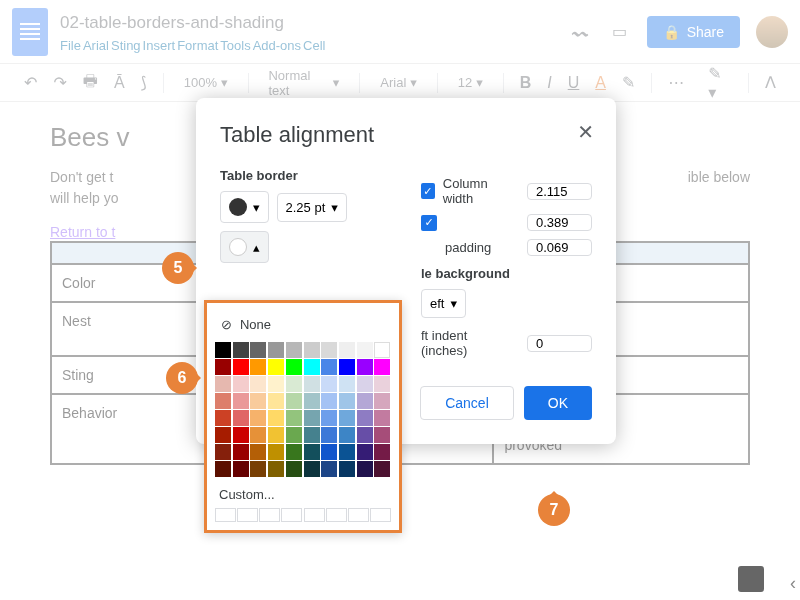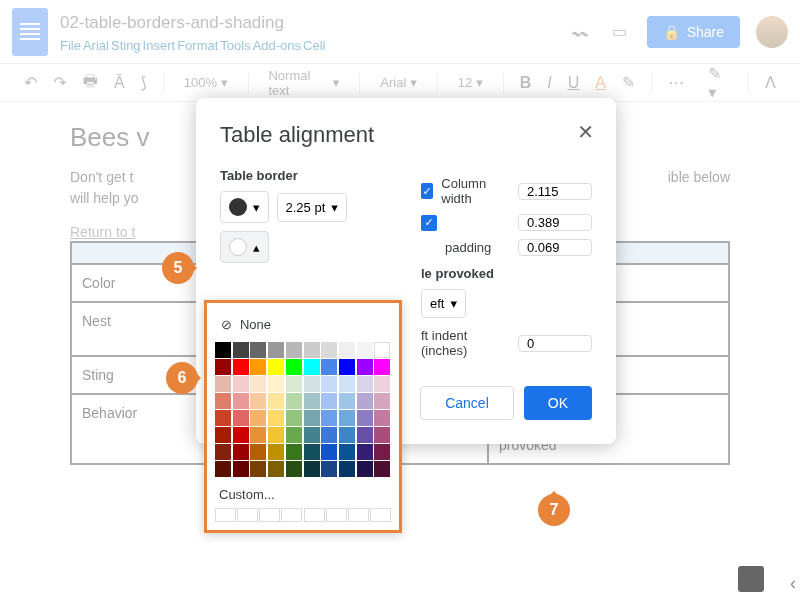--- a/index.html
+++ b/index.html
@@ -11,40 +11,40 @@
 .titlearea{flex:1}
 .doctitle{font-size:17px;color:#5f6368;padding:3px 0}
 .menubar{display:flex;gap:2px;font-size:13px;color:#0369a1;margin-top:2px}
 .rightbtns{display:flex;align-items:center;gap:16px}
 .share{background:#1a73e8;color:#fff;padding:8px 16px;border-radius:4px;font-size:14px;display:flex;align-items:center;gap:6px}
 .avatar{width:32px;height:32px;border-radius:50%;background:linear-gradient(#d4a574,#8b6f47)}
 .tb{height:38px;border-bottom:1px solid #ddd;display:flex;align-items:center;padding:0 20px;gap:8px}
 .tbi{color:#5f6368;font-size:16px;padding:4px}
 .tbsep{width:1px;height:20px;background:#dadce0;margin:0 4px}
 .tbsel{font-size:13px;color:#5f6368;padding:4px 8px;display:flex;align-items:center;gap:4px}
-.content{padding:20px 70px}
+.content{padding:20px 50px}
 h1{font-size:26px;font-weight:400;color:#333;margin-bottom:14px}
 .intro{font-size:14px;color:#333;line-height:1.5;margin-bottom:14px}
-.link{color:#737373;text-decoration:underline;font-size:14px;display:inline-block;}
+.link{color:#8b5cf6;text-decoration:underline;font-size:14px;display:inline-block;}
 table{width:100%;border-collapse:collapse}
 th,td{border:2px solid #333;padding:10px;text-align:left;font-size:14px;vertical-align:top;background:#fff}
 th{background:#d0e0f0;font-weight:400}
 .modal{position:absolute;top:98px;left:196px;width:420px;background:#fff;border-radius:8px;box-shadow:0 2px 20px rgba(0,0,0,0.25);padding:24px;z-index:10}
 .mtitle{font-size:22px;color:#3c4043;font-weight:400}
 .close{position:absolute;top:22px;right:22px;color:#5f6368;cursor:pointer;font-size:20px}
 .mbody{display:flex;gap:30px;margin-top:20px}
 .mcol{flex:1}
 .lbl{font-size:13px;font-weight:600;color:#3c4043;margin:0 0}
 .lbl2{font-size:13px;color:#3c4043}
 .row{display:flex;gap:8px;align-items:center;margin:8px 0}
 .dd{border:1px solid #dadce0;border-radius:4px;padding:6px 8px;display:flex;align-items:center;gap:6px;font-size:13px}
 .swatch{width:18px;height:18px;border-radius:50%;background:#333}
 .swatch2{width:18px;height:18px;border-radius:50%;background:#fff;border:1px solid #ccc}
 .chk{width:16px;height:16px;background:#1a73e8;border-radius:2px;display:flex;align-items:center;justify-content:center;color:#fff;font-size:11px}
-.inp{border:1px solid #dadce0;border-radius:4px;padding:0 8px;width:74px;font-size:13px}
+.inp{border:1px solid #dadce0;border-radius:4px;padding:0 8px;width:65px;font-size:13px}
 .btns{display:flex;justify-content:flex-end;gap:10px;margin-top:20px}
 .btn{padding:8px 24px;border-radius:4px;font-size:14px;cursor:pointer}
 .cancel{background:#fff;border:1px solid #dadce0;color:#1a73e8}
 .ok{background:#1a73e8;border:none;color:#fff}
 .picker{position:absolute;top:300px;left:204px;width:198px;background:#fff;border:3px solid #e8833a;box-shadow:0 2px 10px rgba(0,0,0,0.2);z-index:20;padding:8px}
 .none{display:flex;align-items:center;gap:8px;padding:6px;font-size:13px;color:#3c4043}
 .grid{display:grid;grid-template-columns:repeat(10,1fr);gap:1px;margin:4px 0}
 .cell{width:16px;height:16px}
 .custom{font-size:13px;color:#3c4043;padding:6px 4px}
 .crow{display:grid;grid-template-columns:repeat(8,1fr);gap:1px}
@@ -183,21 +183,21 @@
           <div class="chk">✓</div>
           <div style="flex:1"></div>
           <input class="inp" value="0.389" style="">
         </div>
 <div class="row">
           <span style="width:16px"></span>
           <span class="lbl2">padding</span>
           <div style="flex:1"></div>
           <input class="inp" value="0.069" style="">
         </div>
-<div class="lbl" style="margin-top:10px">le provoked</div>
+<div class="lbl" style="margin-top:10px">le background</div>
 <div class="row">
           <div class="dd"><span>eft</span> ▾</div>
         </div>
 <div class="row" style="margin-top:10px">
           <span class="lbl2">ft indent (inches)</span>
           <div style="flex:1"></div>
           <input class="inp" value="0" style="">
         </div>
 </div>
 </div>

